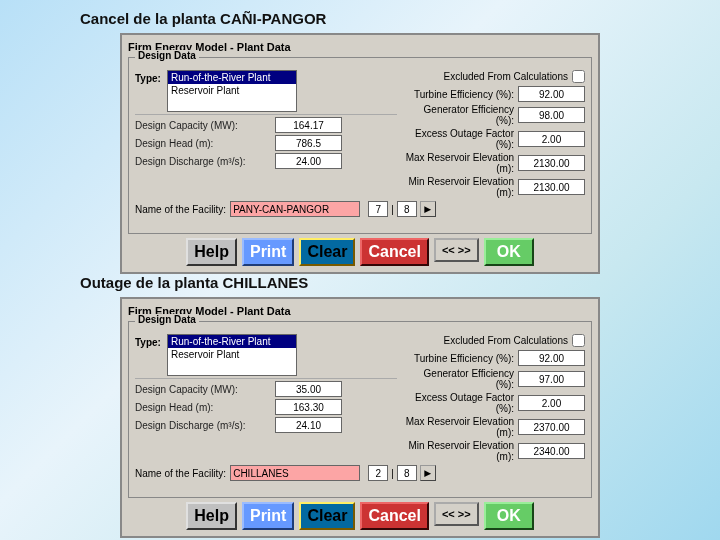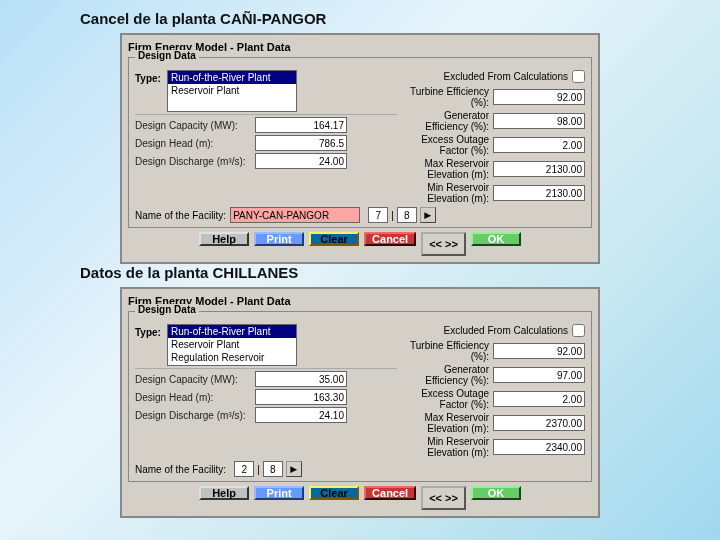--- a/index.html
+++ b/index.html
@@ -35,57 +35,57 @@
 
     .panel-title {
       font-size: 11px;
       font-weight: bold;
       color: #000;
       margin-bottom: 4px;
     }
 
     .group-box {
       border: 1px solid #888;
-      padding: 4px 6px 4px 6px;
+      padding: 4px 6px 16px 6px;
       margin-bottom: 4px;
       background: #d4d0c8;
       position: relative;
     }
 
     .group-box-title {
       position: absolute;
       top: -8px;
       left: 6px;
       background: #d4d0c8;
       padding: 0 3px;
       font-size: 10px;
       font-weight: bold;
     }
 
     .form-row {
       display: flex;
       align-items: center;
       margin-bottom: 2px;
-      gap: 0;
+      gap: 20px;
     }
 
     .form-label {
       font-size: 10px;
       color: #222;
       min-width: 120px;
     }
 
     .form-input {
       background: white;
       border: 1px solid #666;
       height: 16px;
       font-size: 10px;
       padding: 0 2px;
-      width: 92px;
-      text-align: right;
+      width: 67px;
+      text-align: center;
     }
 
     .main-content {
       display: flex;
       gap: 8px;
       margin-top: 8px;
       margin-bottom: 3px;
     }
 
     .left-col {
@@ -197,23 +197,23 @@
     }
 
     .buttons-row {
       display: flex;
       gap: 5px;
       justify-content: center;
       margin-top: 4px;
     }
 
     .btn {
-      height: 14px;
+      height: 28px;
       min-width: 50px;
-      font-size: 11px;
+      font-size: 16px;
       font-weight: bold;
       border: 2px outset;
       cursor: pointer;
       display: flex;
       align-items: center;
       justify-content: center;
       padding: 0 6px;
     }
 
     .btn-gray {
@@ -354,34 +354,33 @@
   <div class="buttons-row">
     <button class="btn btn-gray">Help</button>
     <button class="btn btn-blue">Print</button>
     <button class="btn btn-yellow">Clear</button>
     <button class="btn btn-red">Cancel</button>
     <button class="btn btn-nav">&lt;&lt; &gt;&gt;</button>
     <button class="btn btn-green">OK</button>
   </div>
 </div>
 
-<div class="section-title">Datos de la planta CHILLANES</div>
+<div class="section-title">Outage de la planta CHILLANES</div>
 
 <div class="panel">
   <div class="panel-title">Firm Energy Model - Plant Data</div>
   <div class="group-box">
     <span class="group-box-title">Design Data</span>
     <div class="main-content">
       <div class="left-col">
         <div class="type-row">
           <span class="type-label">Type:</span>
           <div class="type-list">
             <div class="type-list-item selected">Run-of-the-River Plant</div>
             <div class="type-list-item">Reservoir Plant</div>
-            <div class="type-list-item">Regulation Reservoir</div>
           </div>
         </div>
         <div class="divider"></div>
         <div class="form-row">
           <span class="form-label">Design Capacity (MW):</span>
           <input class="form-input" value="35.00" readonly="" style="">
         </div>
         <div class="form-row">
           <span class="form-label">Design Head (m):</span>
           <input class="form-input" value="163.30" readonly="" style="">
@@ -415,20 +414,21 @@
           </div>
           <div class="right-field-row">
             <span class="right-field-label">Min Reservoir Elevation (m):</span>
             <input class="form-input" value="2340.00" readonly="" style="">
           </div>
         </div>
       </div>
     </div>
     <div class="bottom-row">
       <span class="facility-label">Name of the Facility:</span>
+      <input class="facility-input" value="CHILLANES" readonly="" style="">
       <div class="nav-row">
         <input class="nav-input" value="2" readonly="" style="">
         <span style="font-size:10px;">|</span>
         <input class="nav-input" value="8" readonly="" style="">
         <button class="nav-btn">▶</button>
       </div>
     </div>
   </div>
   <div class="buttons-row">
     <button class="btn btn-gray">Help</button>

